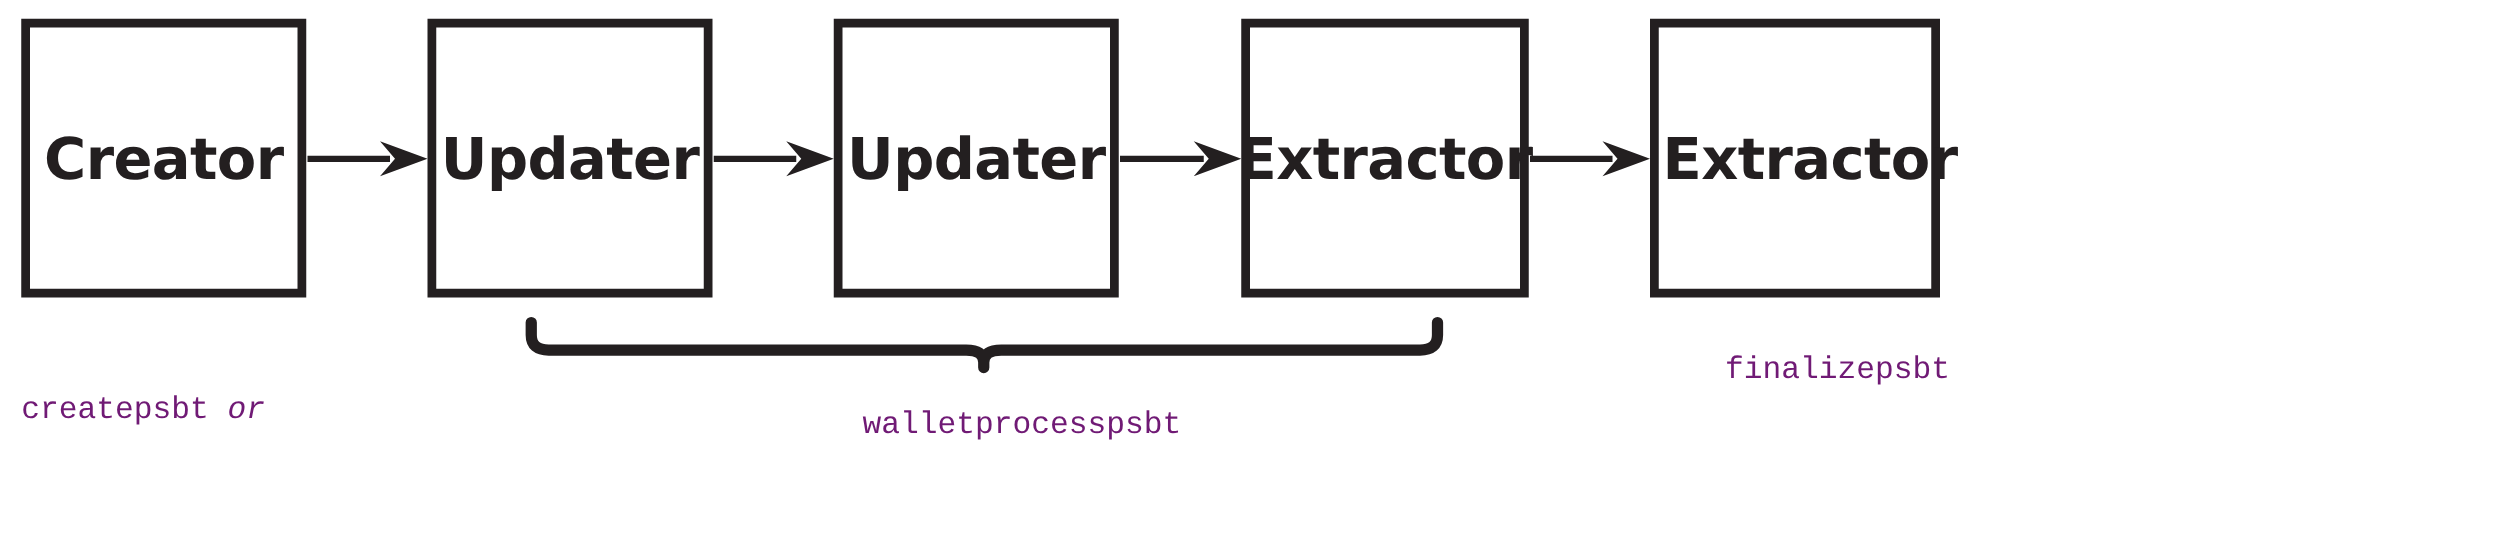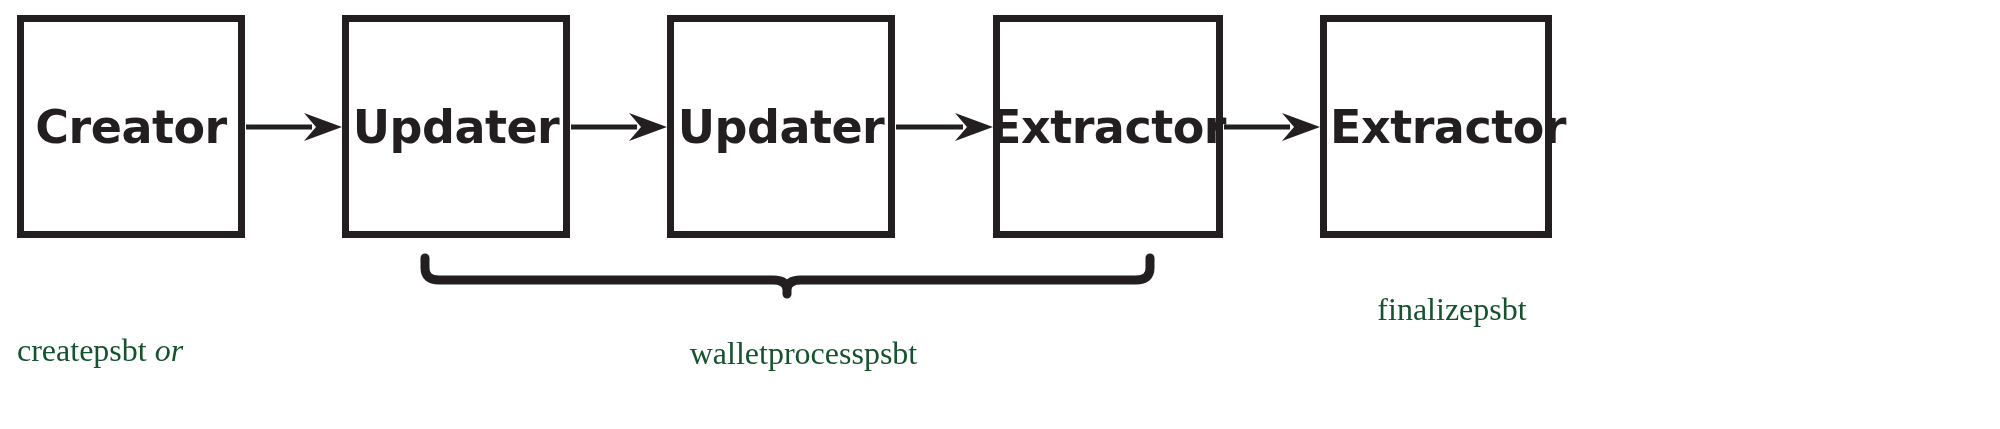--- a/index.html
+++ b/index.html
@@ -45,24 +45,24 @@
     height: 40px;
   }
   .arrow svg {
     display: block;
     overflow: visible;
   }
 
   
   .caption {
     position: absolute;
-    font-family: Liberation Serif, serif;
-    font-size: 32px;
+    font-family: Liberation Mono, monospace;
+    font-size: 25px;
     line-height: 1.28;
-    color: #14532d;
+    color: #701a75;
     white-space: pre;
   }
   .caption .it {
     font-style: italic;
   }
   .caption-center {
     text-align: center;
   }
 
   

